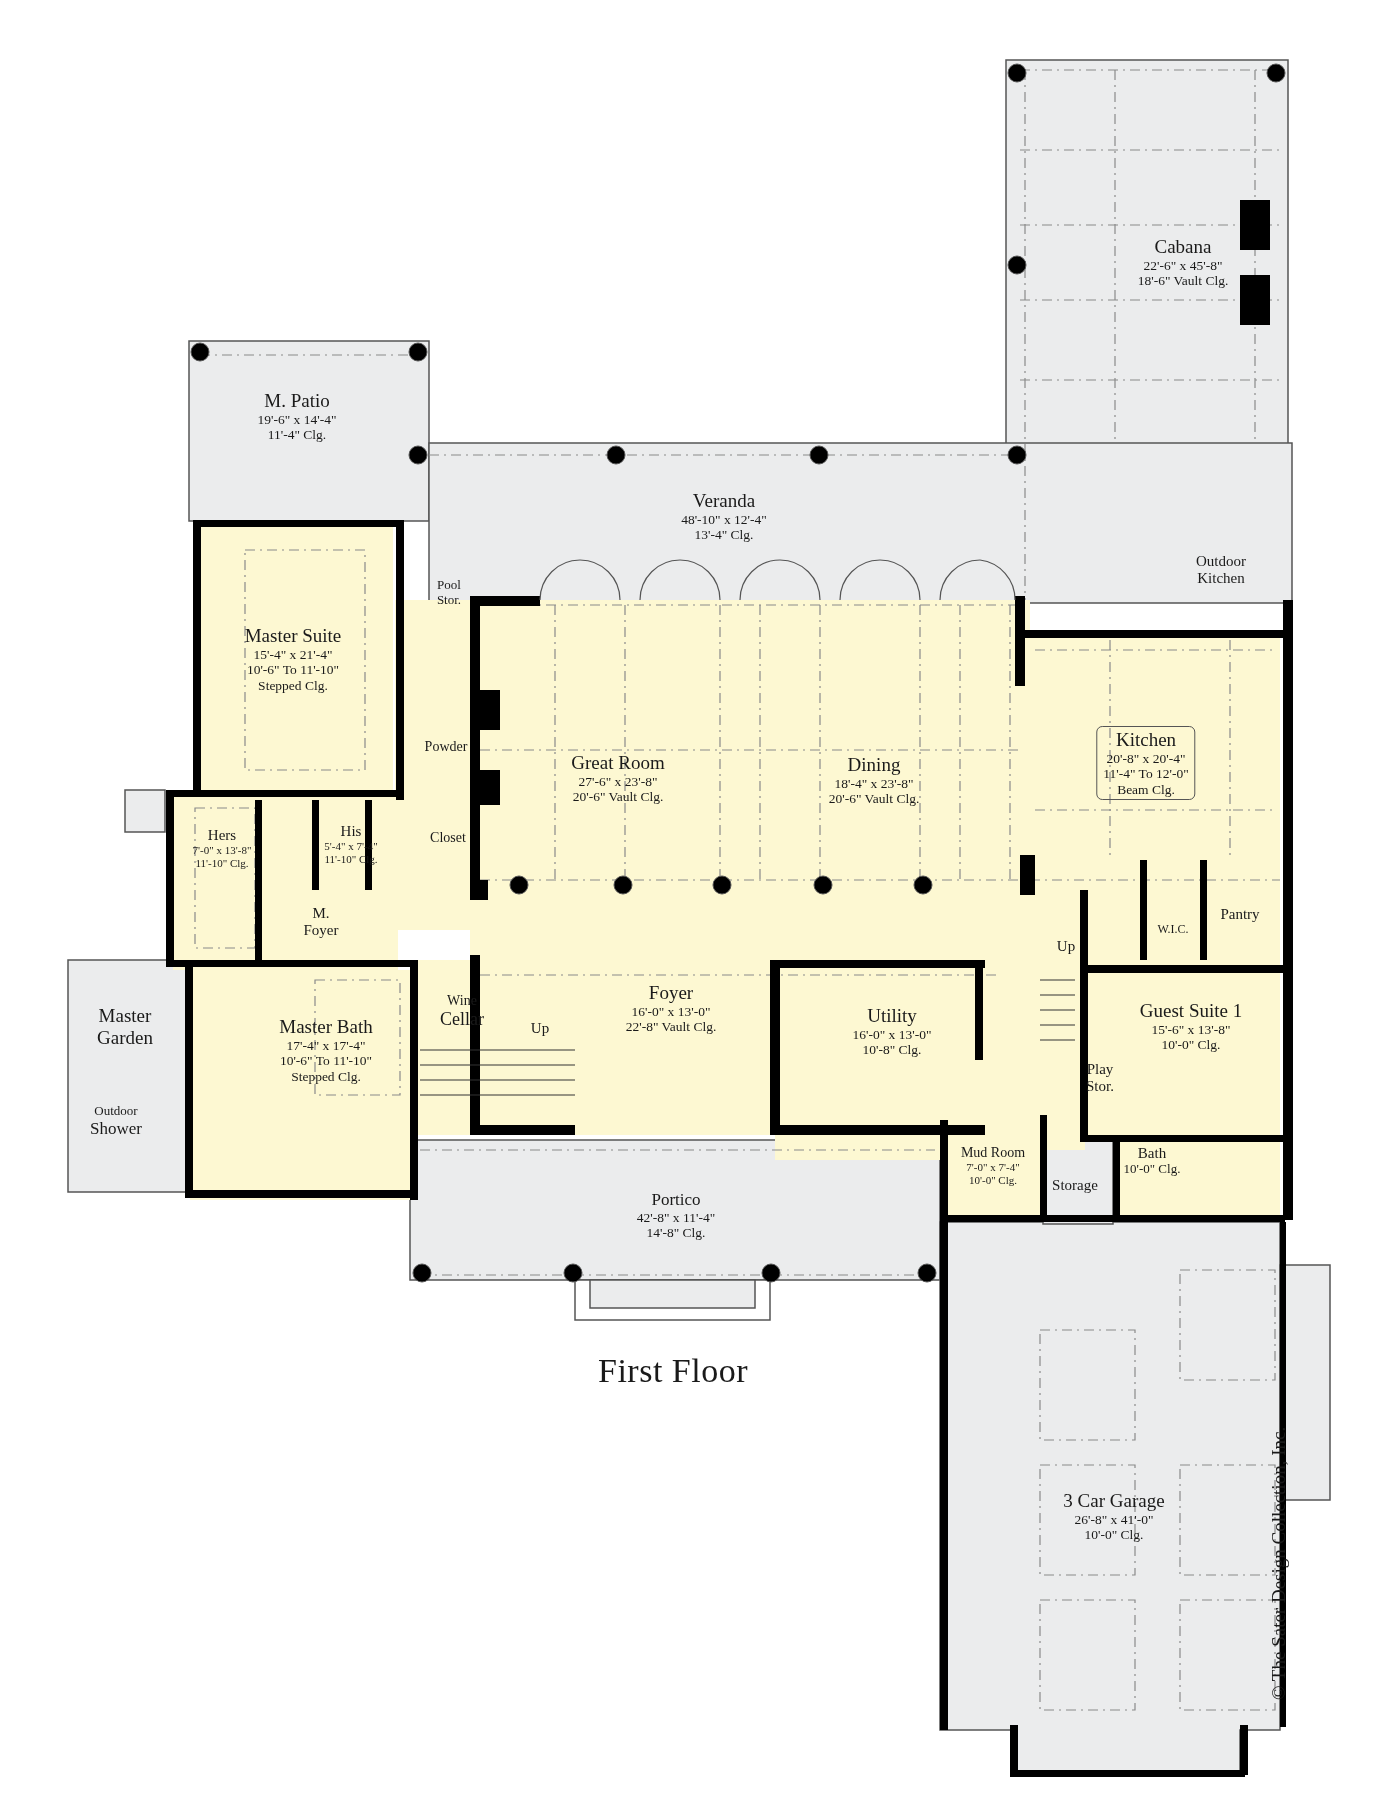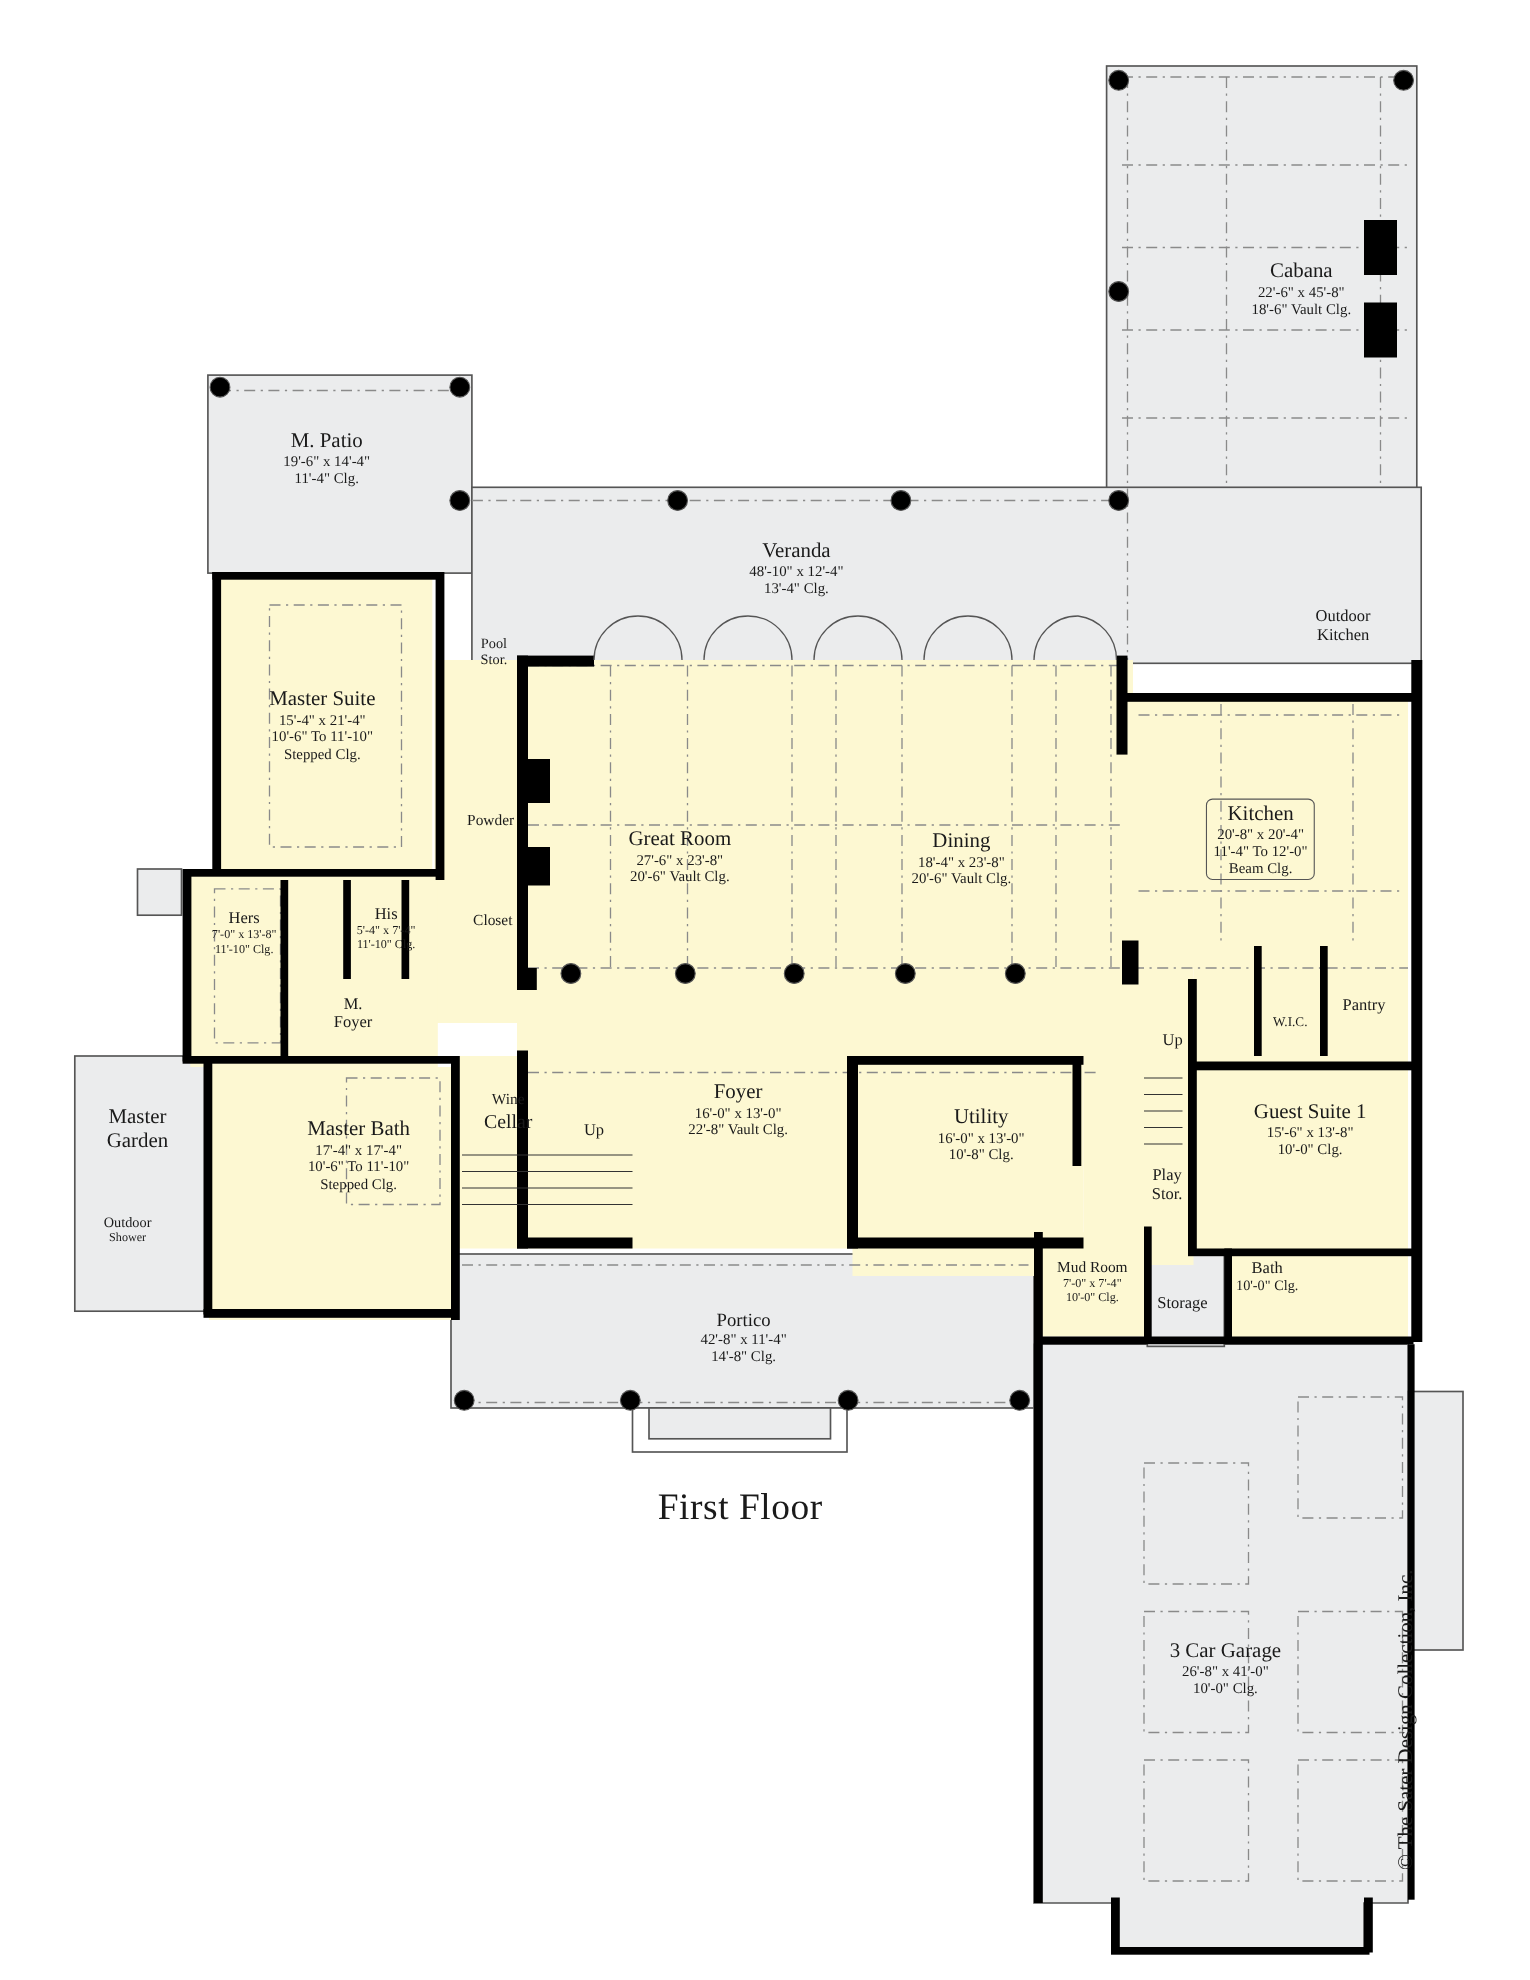--- a/index.html
+++ b/index.html
@@ -286,21 +286,21 @@
   <span class="d" style="font-size:12px">W.I.C.</span>
 </div>
 
 <div class="lbl" style="left:125px;top:1005px;">
   <span class="n">Master</span>
   <span class="n">Garden</span>
 </div>
 
 <div class="lbl sm" style="left:116px;top:1104px;">
   <span class="d" style="font-size:13px">Outdoor</span>
-  <span class="d" style="font-size:11px">Shower</span>
+  <span class="d" style="font-size:17px">Shower</span>
 </div>
 
 <div class="lbl" style="left:326px;top:1016px;">
   <span class="n">Master Bath</span>
   <span class="d">17'-4" x 17'-4"</span>
   <span class="d">10'-6" To 11'-10"</span>
   <span class="d">Stepped Clg.</span>
 </div>
 
 <div class="lbl sm" style="left:462px;top:993px;">
@@ -321,21 +321,21 @@
 <div class="lbl" style="left:892px;top:1005px;">
   <span class="n">Utility</span>
   <span class="d">16'-0" x 13'-0"</span>
   <span class="d">10'-8" Clg.</span>
 </div>
 
 <div class="lbl sm" style="left:1066px;top:938px;">
   <span class="n">Up</span>
 </div>
 
-<div class="lbl sm" style="left:1061px;top:1061px;">
+<div class="lbl sm" style="left:1100px;top:1061px;">
   <span class="n">Play</span>
   <span class="n">Stor.</span>
 </div>
 
 <div class="lbl" style="left:1191px;top:1000px;">
   <span class="n">Guest Suite 1</span>
   <span class="d">15'-6" x 13'-8"</span>
   <span class="d">10'-0" Clg.</span>
 </div>
 

